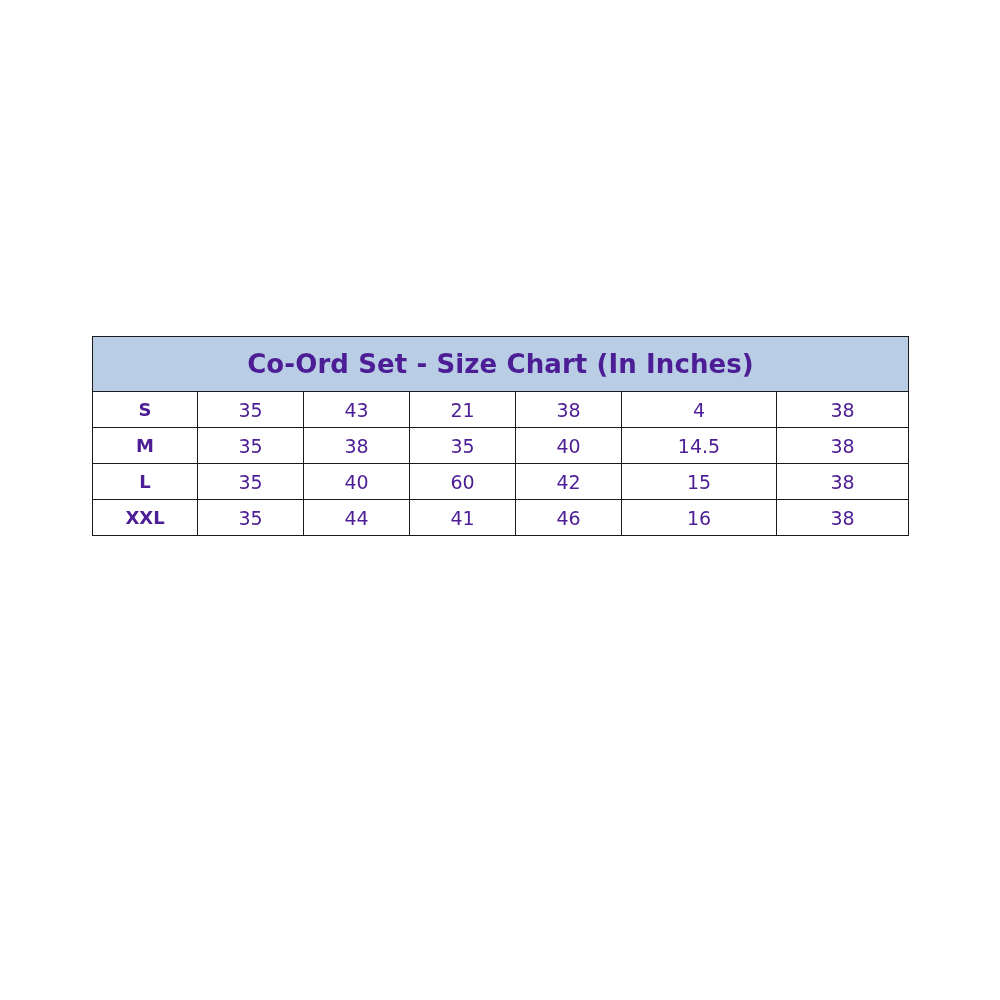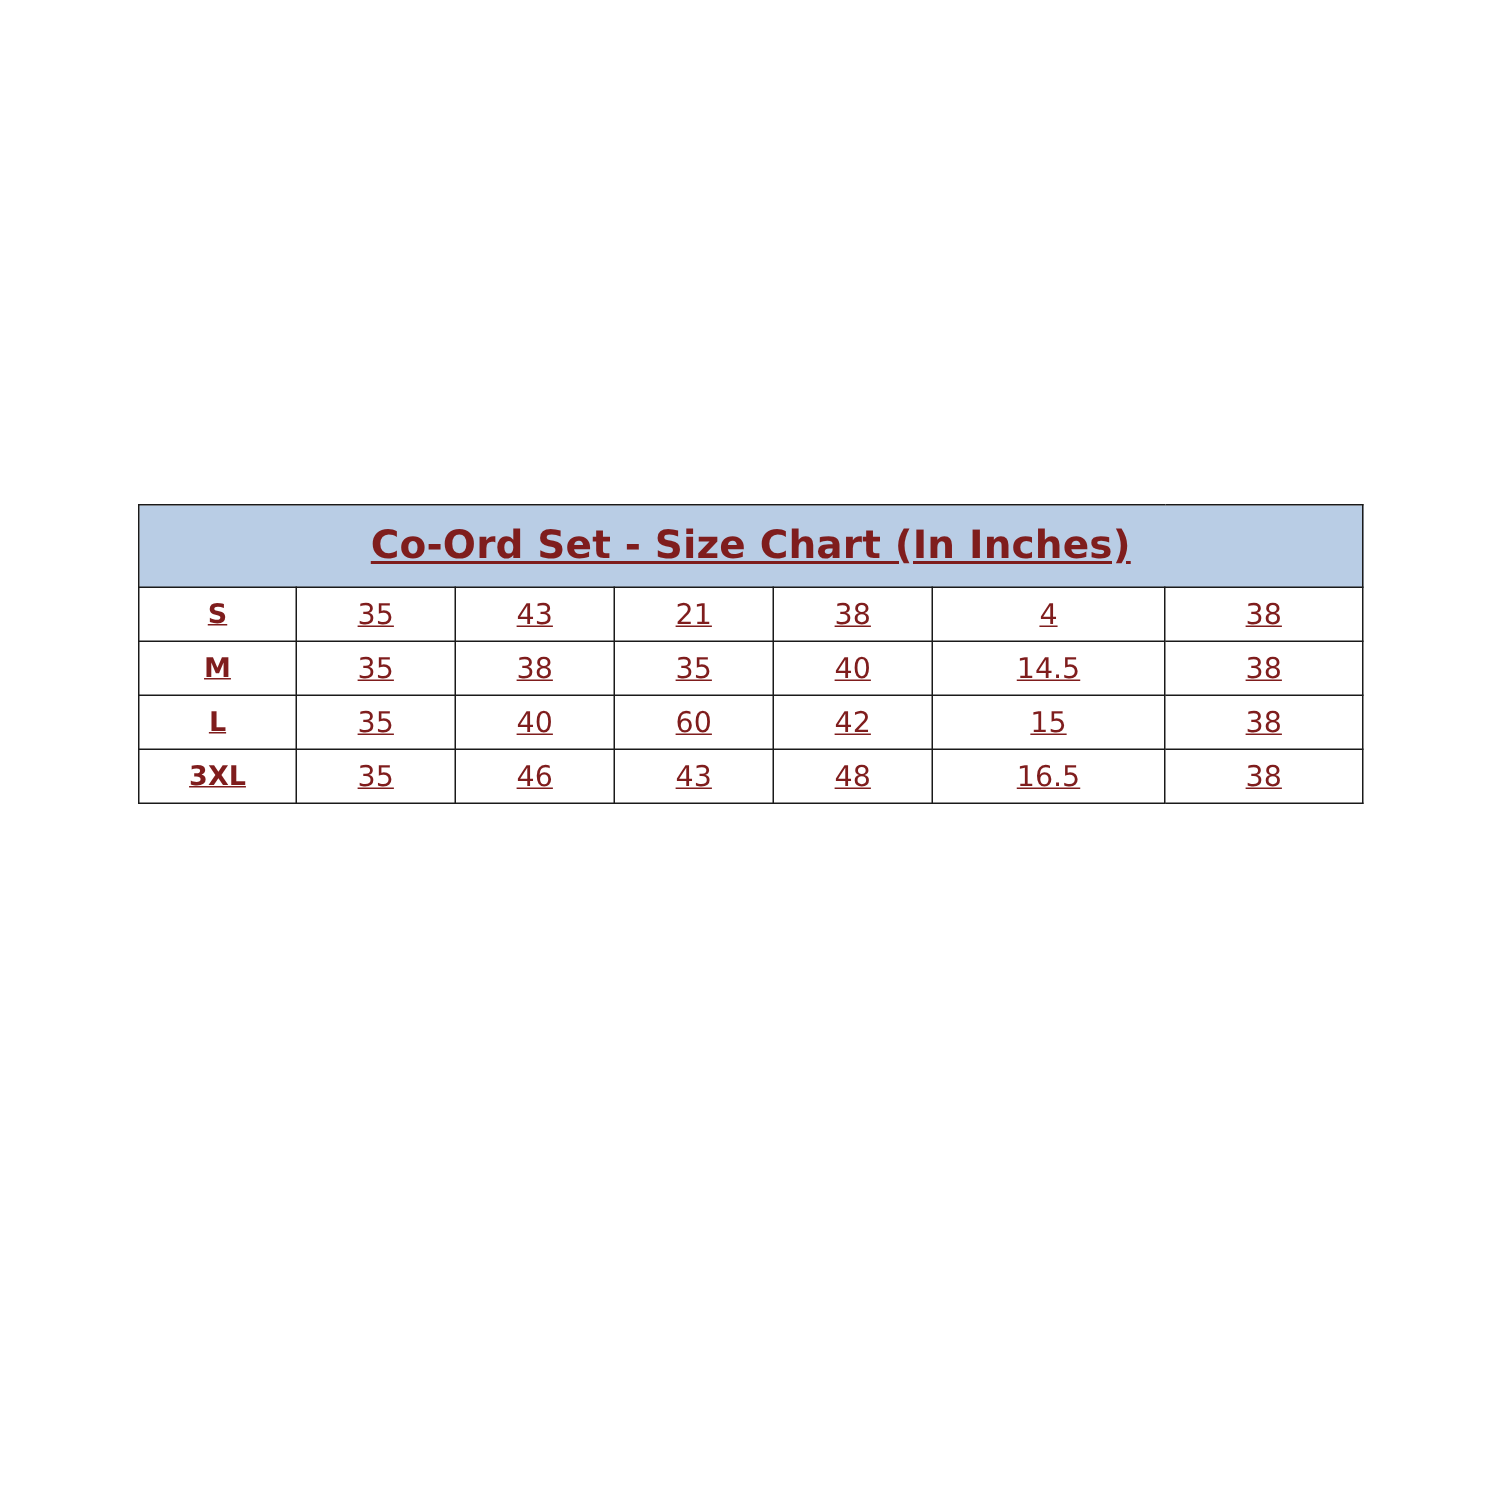--- a/index.html
+++ b/index.html
@@ -25,23 +25,22 @@
   table.size-chart {
     border-collapse: collapse;
     width: 816px;
     table-layout: fixed;
     background: #ffffff;
   }
   table.size-chart td,
   table.size-chart th {
     border: 1.5px solid #1a1a1a;
     text-align: center;
-    color: #7f1d1d;
+    color: #4c1d95;
     padding: 0;
-    text-decoration: underline;
   }
   .title-cell {
     background: #b9cde5;
     font-size: 26px;
     font-weight: bold;
     height: 54px;
     letter-spacing: 0.1px;
   }
   .head-cell {
     background: #b9cde5;
@@ -115,24 +114,24 @@
         <tr>
           <td class="row-label">L</td>
           <td class="data-cell">35</td>
           <td class="data-cell">40</td>
           <td class="data-cell">60</td>
           <td class="data-cell">42</td>
           <td class="data-cell">15</td>
           <td class="data-cell">38</td>
         </tr>
         <tr>
-          <td class="row-label">3XL</td>
+          <td class="row-label">XXL</td>
           <td class="data-cell">35</td>
+          <td class="data-cell">44</td>
+          <td class="data-cell">41</td>
           <td class="data-cell">46</td>
-          <td class="data-cell">43</td>
-          <td class="data-cell">48</td>
-          <td class="data-cell">16.5</td>
+          <td class="data-cell">16</td>
           <td class="data-cell">38</td>
         </tr>
       </tbody>
     </table>
   </div>
 </div>
 
 </body></html>

